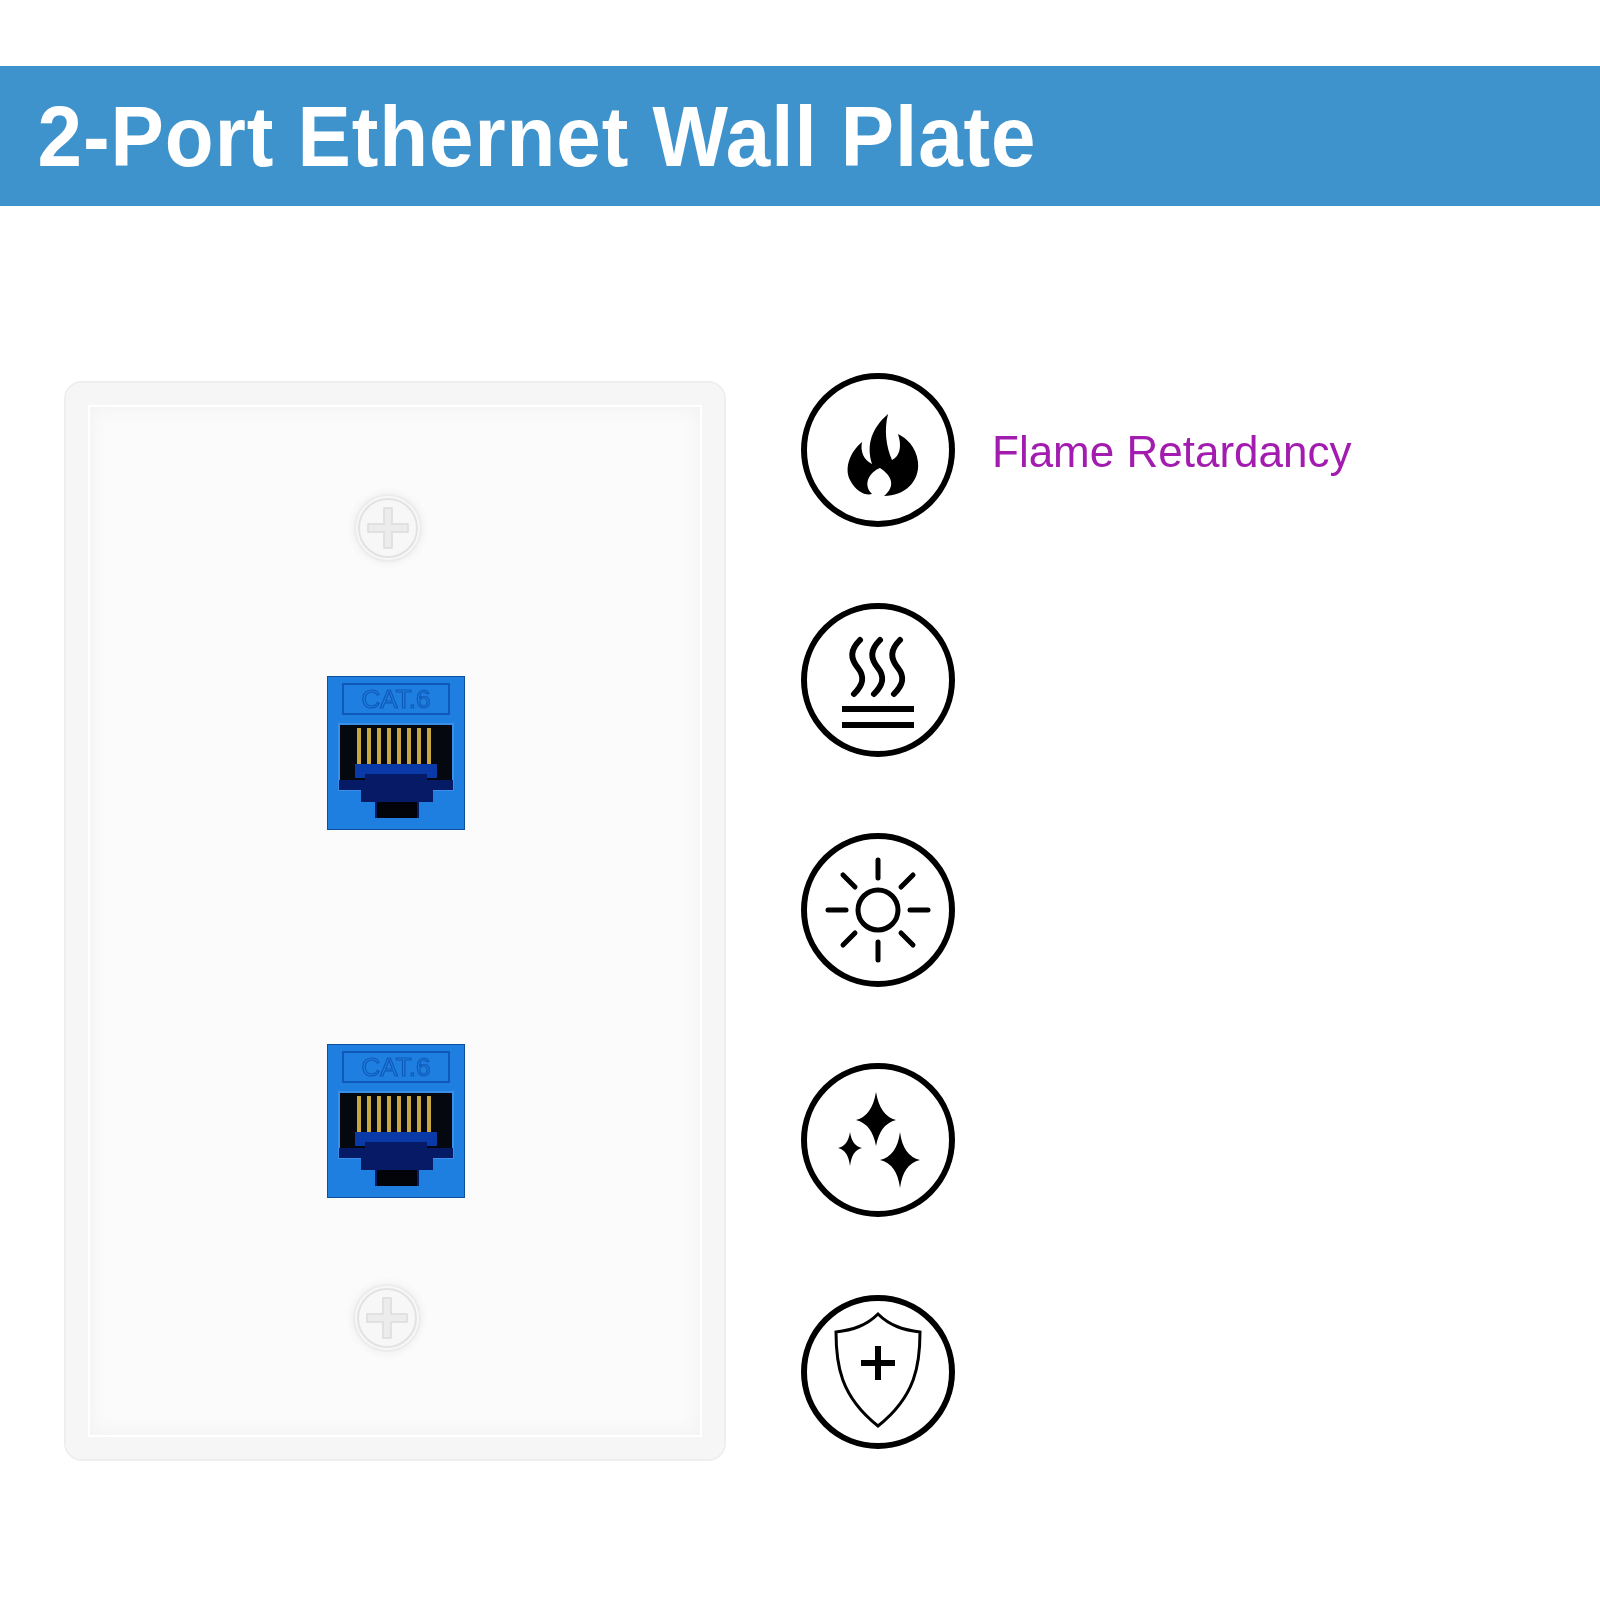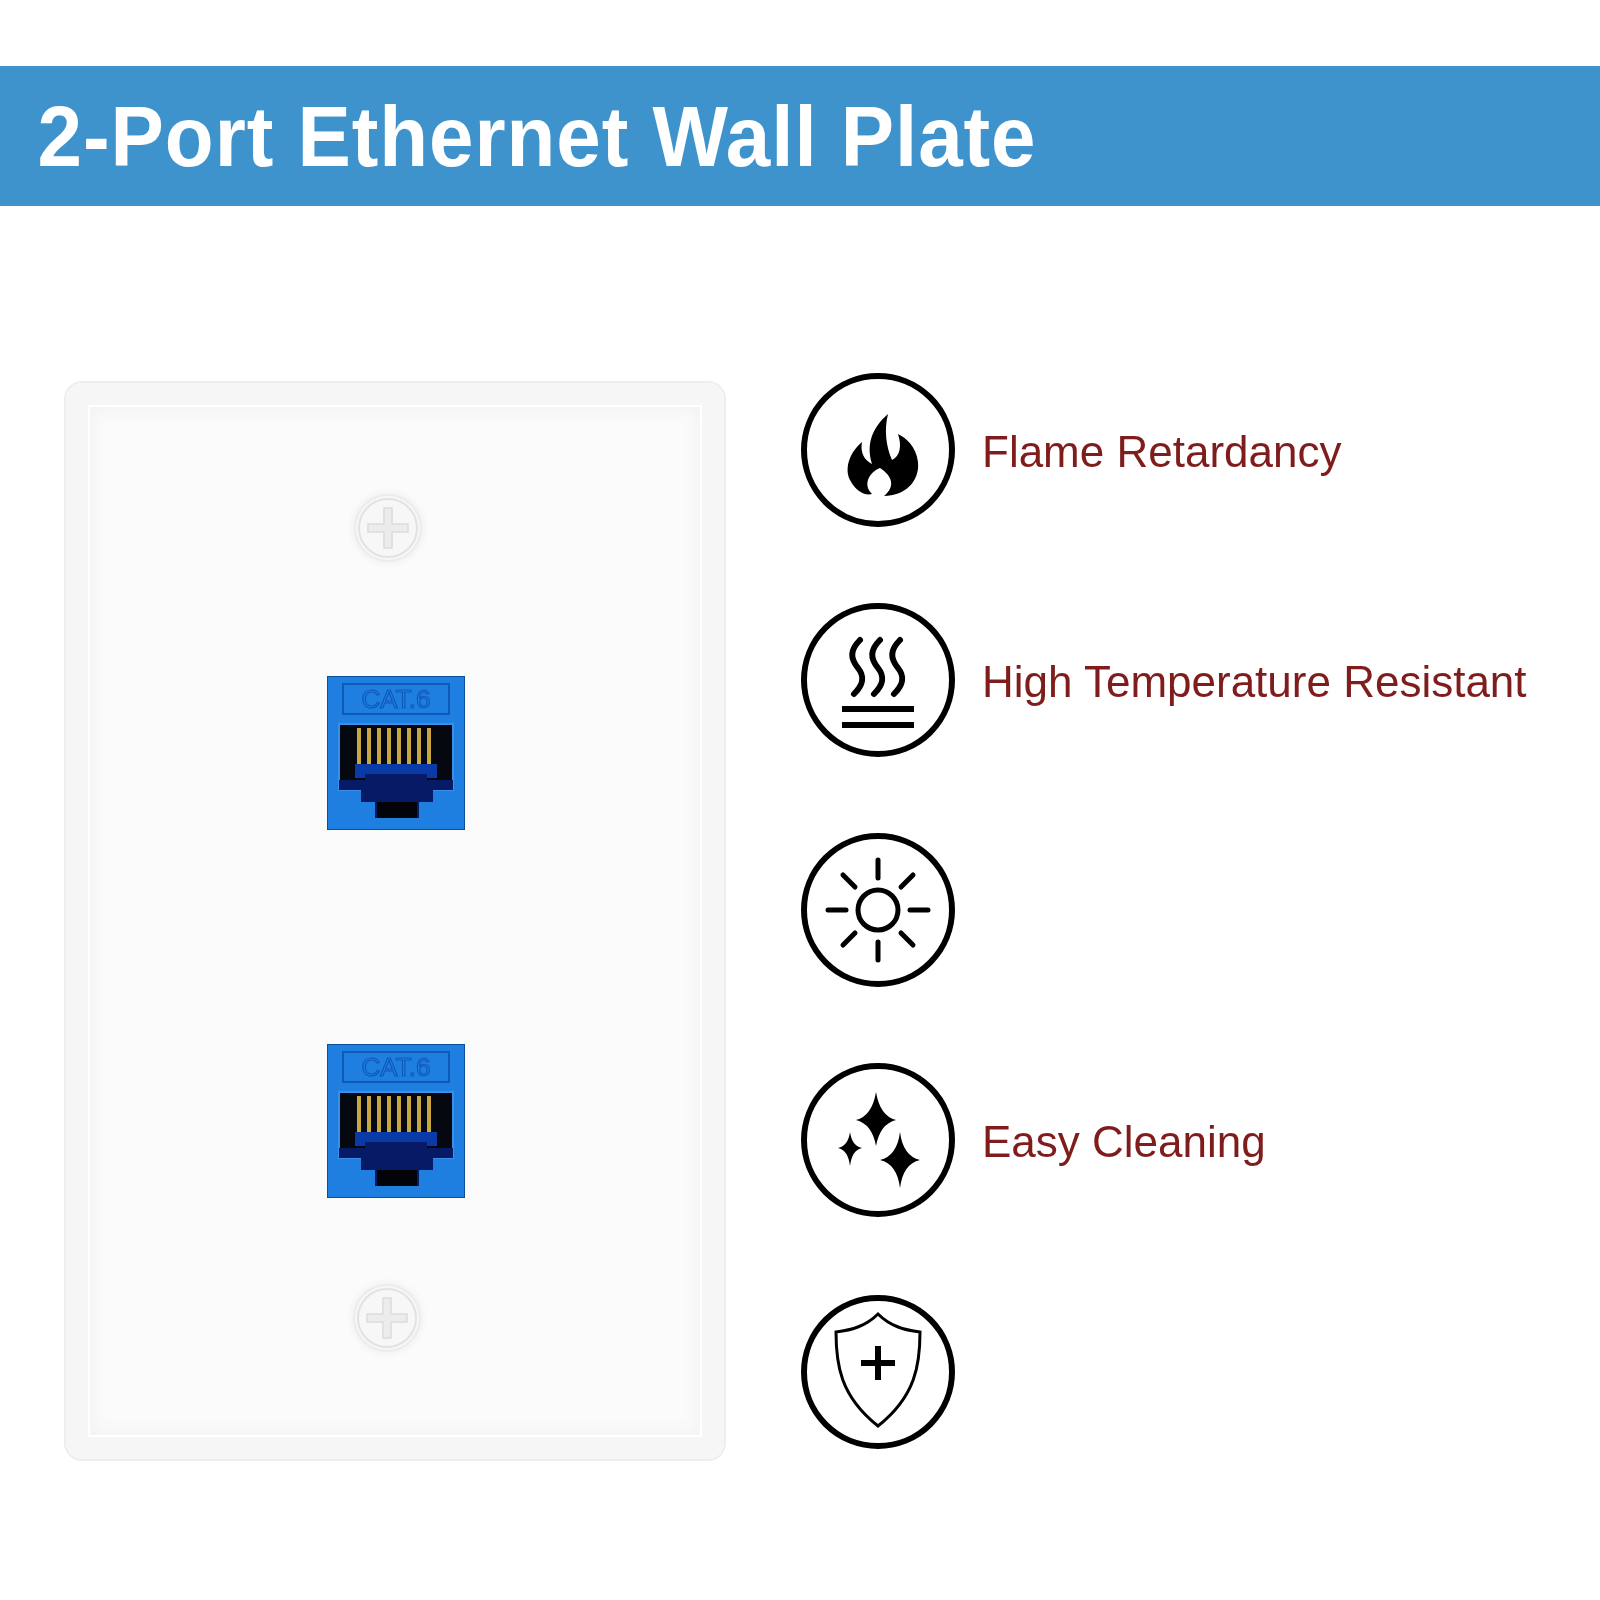--- a/index.html
+++ b/index.html
@@ -7,21 +7,21 @@
   .banner { position:absolute; left:0; top:66px; width:1600px; height:140px; background:#3e93cc; display:flex; align-items:center; justify-content:flex-start; }
   .banner h1 { margin:0; color:#ffffff; font-family:"Liberation Sans", sans-serif; font-weight:bold; font-size:86px; letter-spacing:1px; transform:scaleX(0.93); }
   .plate { position:absolute; left:66px; top:383px; width:658px; height:1076px; background:#fbfbfb; border-radius:16px;
            box-shadow: 0 0 0 2px #eeeeee, inset 0 0 0 22px #f6f6f6, inset 0 0 0 24px #ffffff, inset 0 0 18px 26px #f2f2f2; }
   .screw { position:absolute; width:64px; height:64px; border-radius:50%; background:#f7f7f7; box-shadow:0 0 0 2px #ececec, 0 0 6px 4px #f1f1f1; }
   .screw svg { position:absolute; left:0; top:0; }
   .jack { position:absolute; width:138px; height:196px; }
   .features { position:absolute; left:800px; top:372px; }
   .feature { position:absolute; left:0; width:780px; height:160px; }
   .feature .circle { position:absolute; left:0; top:0; width:156px; height:156px; }
-  .feature .label { position:absolute; left:182px; top:50%; transform:translateY(-50%); font-size:44px; color:#7f1d1d; white-space:nowrap; font-family:"Liberation Sans", sans-serif; }
+  .feature .label { position:absolute; left:192px; top:50%; transform:translateY(-50%); font-size:44px; color:#a21caf; white-space:nowrap; font-family:"Liberation Sans", sans-serif; }
 </style>
 </head>
 <body>
 
 <div class="banner">
   <h1>2-Port Ethernet Wall Plate</h1>
 </div>
 
 <div class="plate">
 
@@ -98,21 +98,20 @@
     <svg class="circle" viewBox="0 0 156 156">
       <circle cx="78" cy="78" r="74" fill="none" stroke="#000" stroke-width="6"></circle>
       <g fill="none" stroke="#000" stroke-width="6" stroke-linecap="round">
         <path d="M60 38 C50 48 50 56 58 66 C66 76 62 84 54 92"></path>
         <path d="M80 38 C70 48 70 56 78 66 C86 76 82 84 74 92"></path>
         <path d="M100 38 C90 48 90 56 98 66 C106 76 102 84 94 92"></path>
       </g>
       <rect x="42" y="104" width="72" height="6" fill="#000"></rect>
       <rect x="42" y="120" width="72" height="6" fill="#000"></rect>
     </svg>
-    <span class="label">High Temperature Resistant</span>
   </div>
 
   <div class="feature" style="top:460px;">
     <svg class="circle" viewBox="0 0 156 156">
       <circle cx="78" cy="78" r="74" fill="none" stroke="#000" stroke-width="6"></circle>
       <circle cx="78" cy="78" r="20" fill="none" stroke="#000" stroke-width="5"></circle>
       <g stroke="#000" stroke-width="5" stroke-linecap="round">
         <line x1="78" y1="28" x2="78" y2="46"></line>
           <line x1="78" y1="110" x2="78" y2="128"></line>
         <line x1="28" y1="78" x2="46" y2="78"></line>
@@ -125,21 +124,20 @@
     </svg>
   </div>
 
   <div class="feature" style="top:690px;">
     <svg class="circle" viewBox="0 0 156 156">
       <circle cx="78" cy="78" r="74" fill="none" stroke="#000" stroke-width="6"></circle>
       <path d="M76 30 Q80 54 96 58 Q80 62 76 84 Q72 62 56 58 Q72 54 76 30 Z" fill="#000"></path>
       <path d="M50 70 Q52 84 62 86 Q52 88 50 104 Q48 88 38 86 Q48 84 50 70 Z" fill="#000"></path>
       <path d="M100 70 Q103 94 120 98 Q103 102 100 126 Q97 102 80 98 Q97 94 100 70 Z" fill="#000"></path>
     </svg>
-    <span class="label">Easy Cleaning</span>
   </div>
 
   <div class="feature" style="top:922px;">
     <svg class="circle" viewBox="0 0 156 156">
       <circle cx="78" cy="78" r="74" fill="none" stroke="#000" stroke-width="6"></circle>
       <path d="M78 20 C66 32 52 36 36 38 C36 70 40 102 78 132 C116 102 120 70 120 38 C104 36 90 32 78 20 Z" fill="none" stroke="#000" stroke-width="3"></path>
       <rect x="75" y="52" width="6" height="34" fill="#000"></rect>
       <rect x="61" y="66" width="34" height="6" fill="#000"></rect>
     </svg>
   </div>

